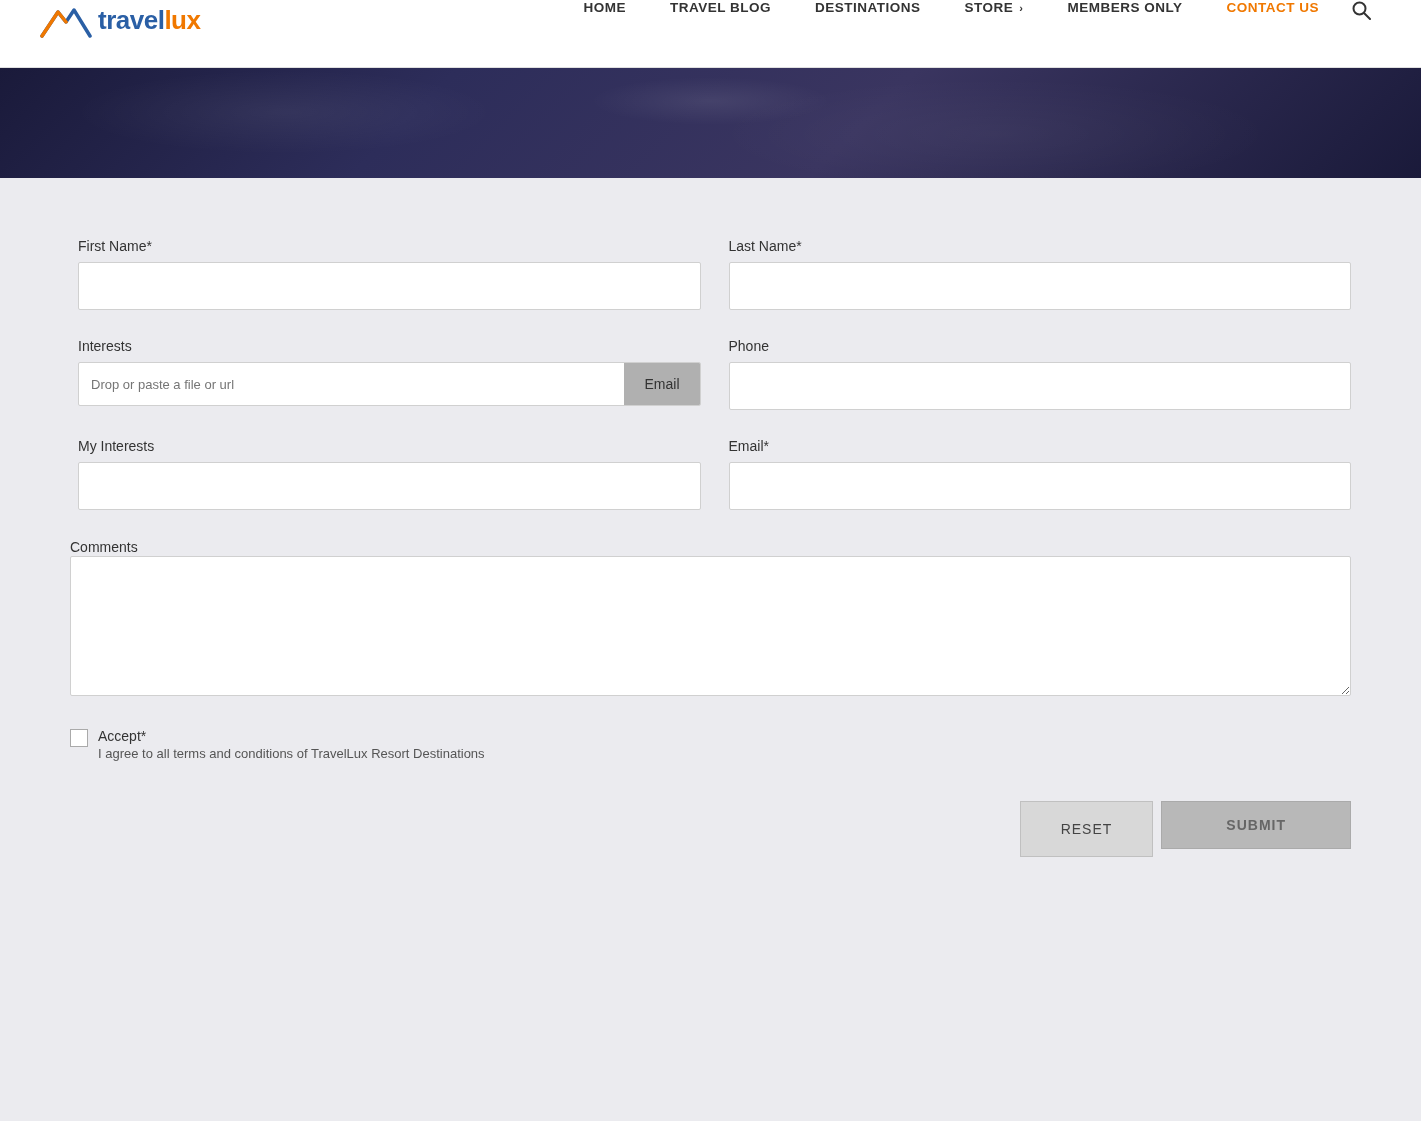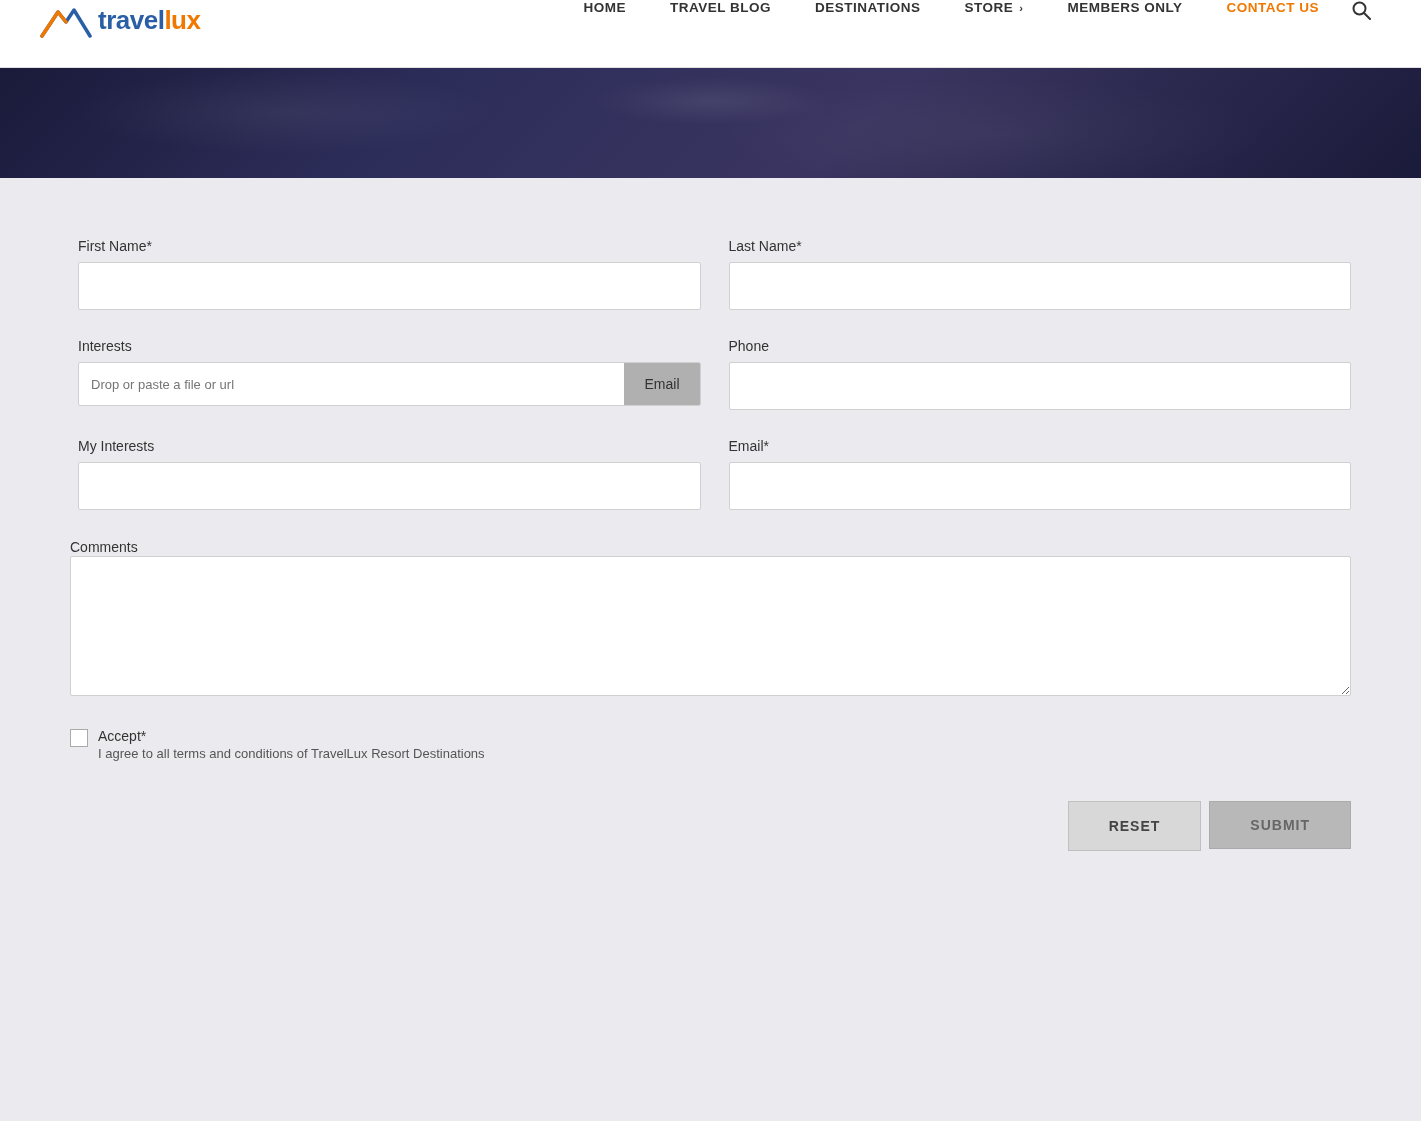--- a/index.html
+++ b/index.html
@@ -235,33 +235,33 @@
       display: flex;
       justify-content: flex-end;
       gap: 8px;
     }
 
     .btn-reset {
       background-color: #d8d8d8;
       color: #444;
       border: 1px solid #c0c0c0;
       padding: 12px 40px;
-      height: 50px;
-      font-size: 14px;
-      font-weight: 700;
+      height: 56px;
+      font-size: 14px;
+      font-weight: 400;
       letter-spacing: 1px;
       text-transform: uppercase;
       cursor: pointer;
     }
 
     .btn-submit {
       background-color: #b8b8b8;
       color: #666;
       border: 1px solid #aaa;
-      padding: 0 40px;
+      padding: 0 64px;
       height: 48px;
       font-size: 14px;
       font-weight: 700;
       letter-spacing: 1px;
       text-transform: uppercase;
       cursor: pointer;
     }
 
     
     .chevron {

